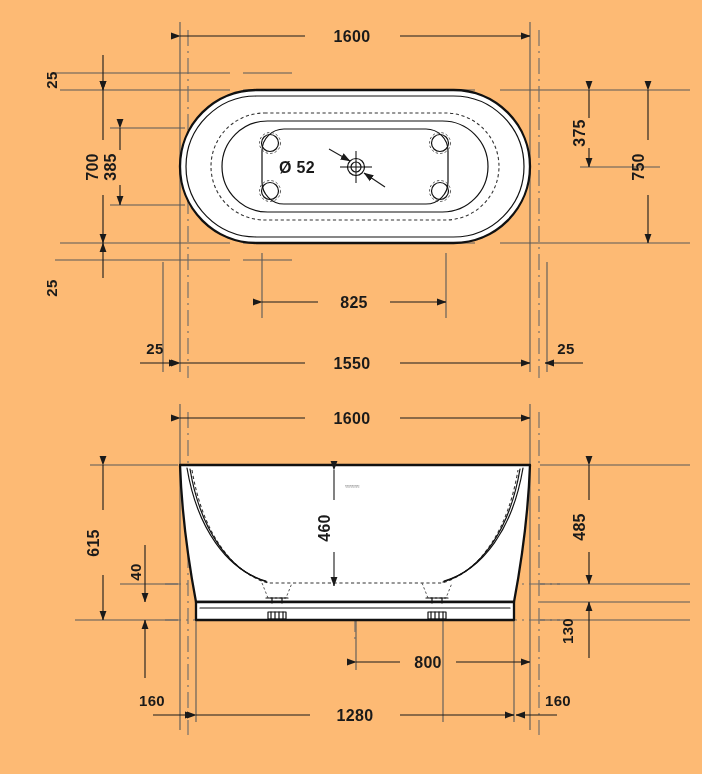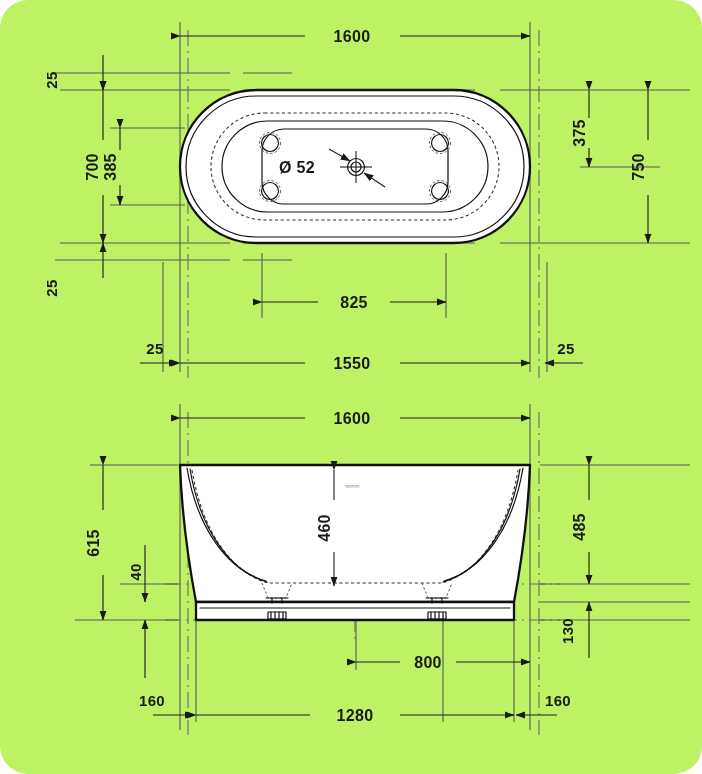--- a/index.html
+++ b/index.html
@@ -7,23 +7,22 @@
     padding: 0;
     background: #ffffff;
   }
   body {
     font-family: "Liberation Sans", sans-serif;
   }
   #sheet {
     position: relative;
     width: 702px;
     height: 774px;
-    background: #bef264;
+    background: #fdba74;
     overflow: hidden;
-    border-radius: 28px;
   }
   #sheet svg {
     position: absolute;
     left: 0;
     top: 0;
   }
   .dimtext {
     font-family: "Liberation Sans", sans-serif;
     font-weight: bold;
     font-size: 16px;

